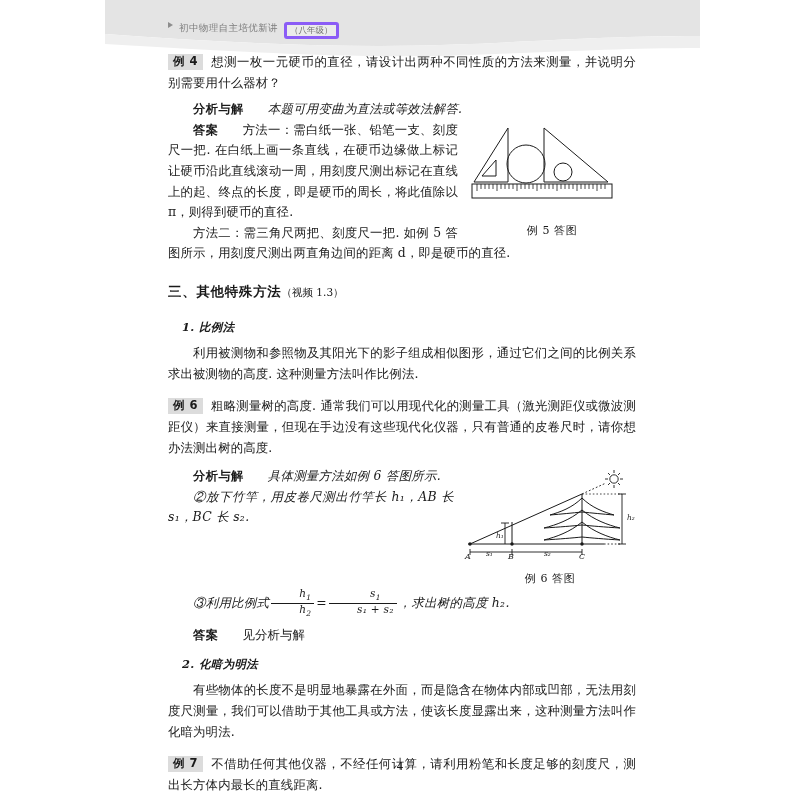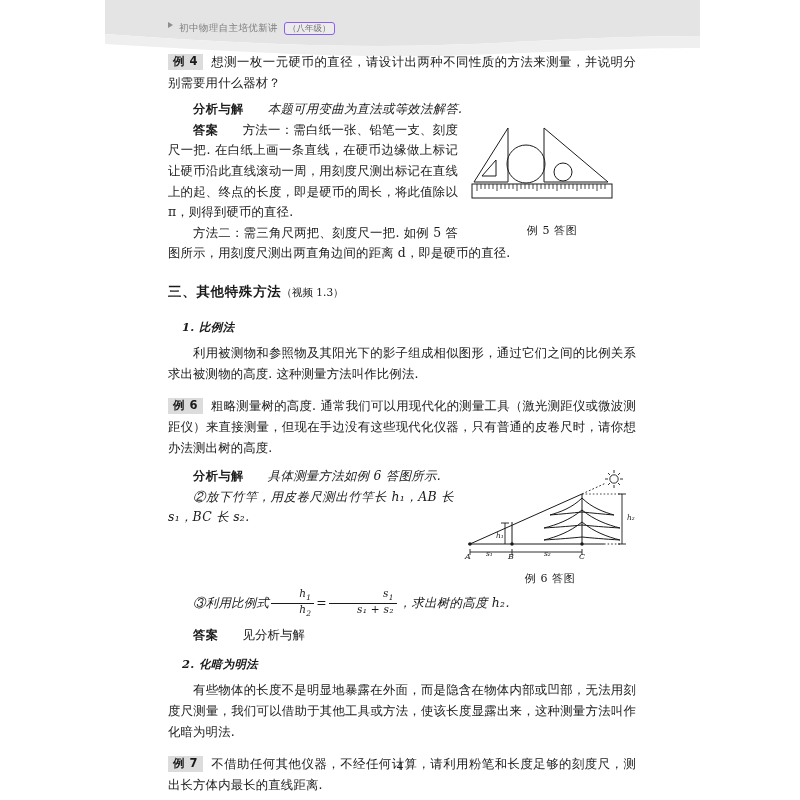--- a/index.html
+++ b/index.html
@@ -46,21 +46,21 @@
     font-family: "DejaVu Sans", "Liberation Sans", sans-serif;
     font-size: 9.5px;
     letter-spacing: .4px;
     color: #7d7d7d;
     white-space: nowrap;
   }
   .header-grade {
     font-family: "DejaVu Sans", "Liberation Sans", sans-serif;
     font-size: 8.5px;
     color: #6e6e6e;
-    border: 1px solid #8b5cf6;
+    border: 3px solid #8b5cf6;
     border-radius: 3px;
     padding: 1px 3px 1px 3px;
     background: #ebebeb;
     white-space: nowrap;
     line-height: 1;
     margin-left: 2px;
   }
   .header-dots {
     position: absolute;
     left: 176px;
@@ -154,21 +154,21 @@
     font-size: 11px;
     letter-spacing: .6px;
     margin-top: 1px;
   }
   .clearfix::after { content: ""; display: block; clear: both; }
 
   
   .frac {
     display: inline-block;
     vertical-align: -6px;
-    text-align: right;
+    text-align: center;
     font-size: 10.5px;
     line-height: 11px;
     margin: 0 2px;
   }
   .frac .num { display: block; padding: 0 3px; }
   .frac .den { display: block; border-top: 1px solid #1a1a1a; padding: 0 3px; }
   .eqsign { font-style: normal; }
   sub { font-size: 7.5px; }
 
   

